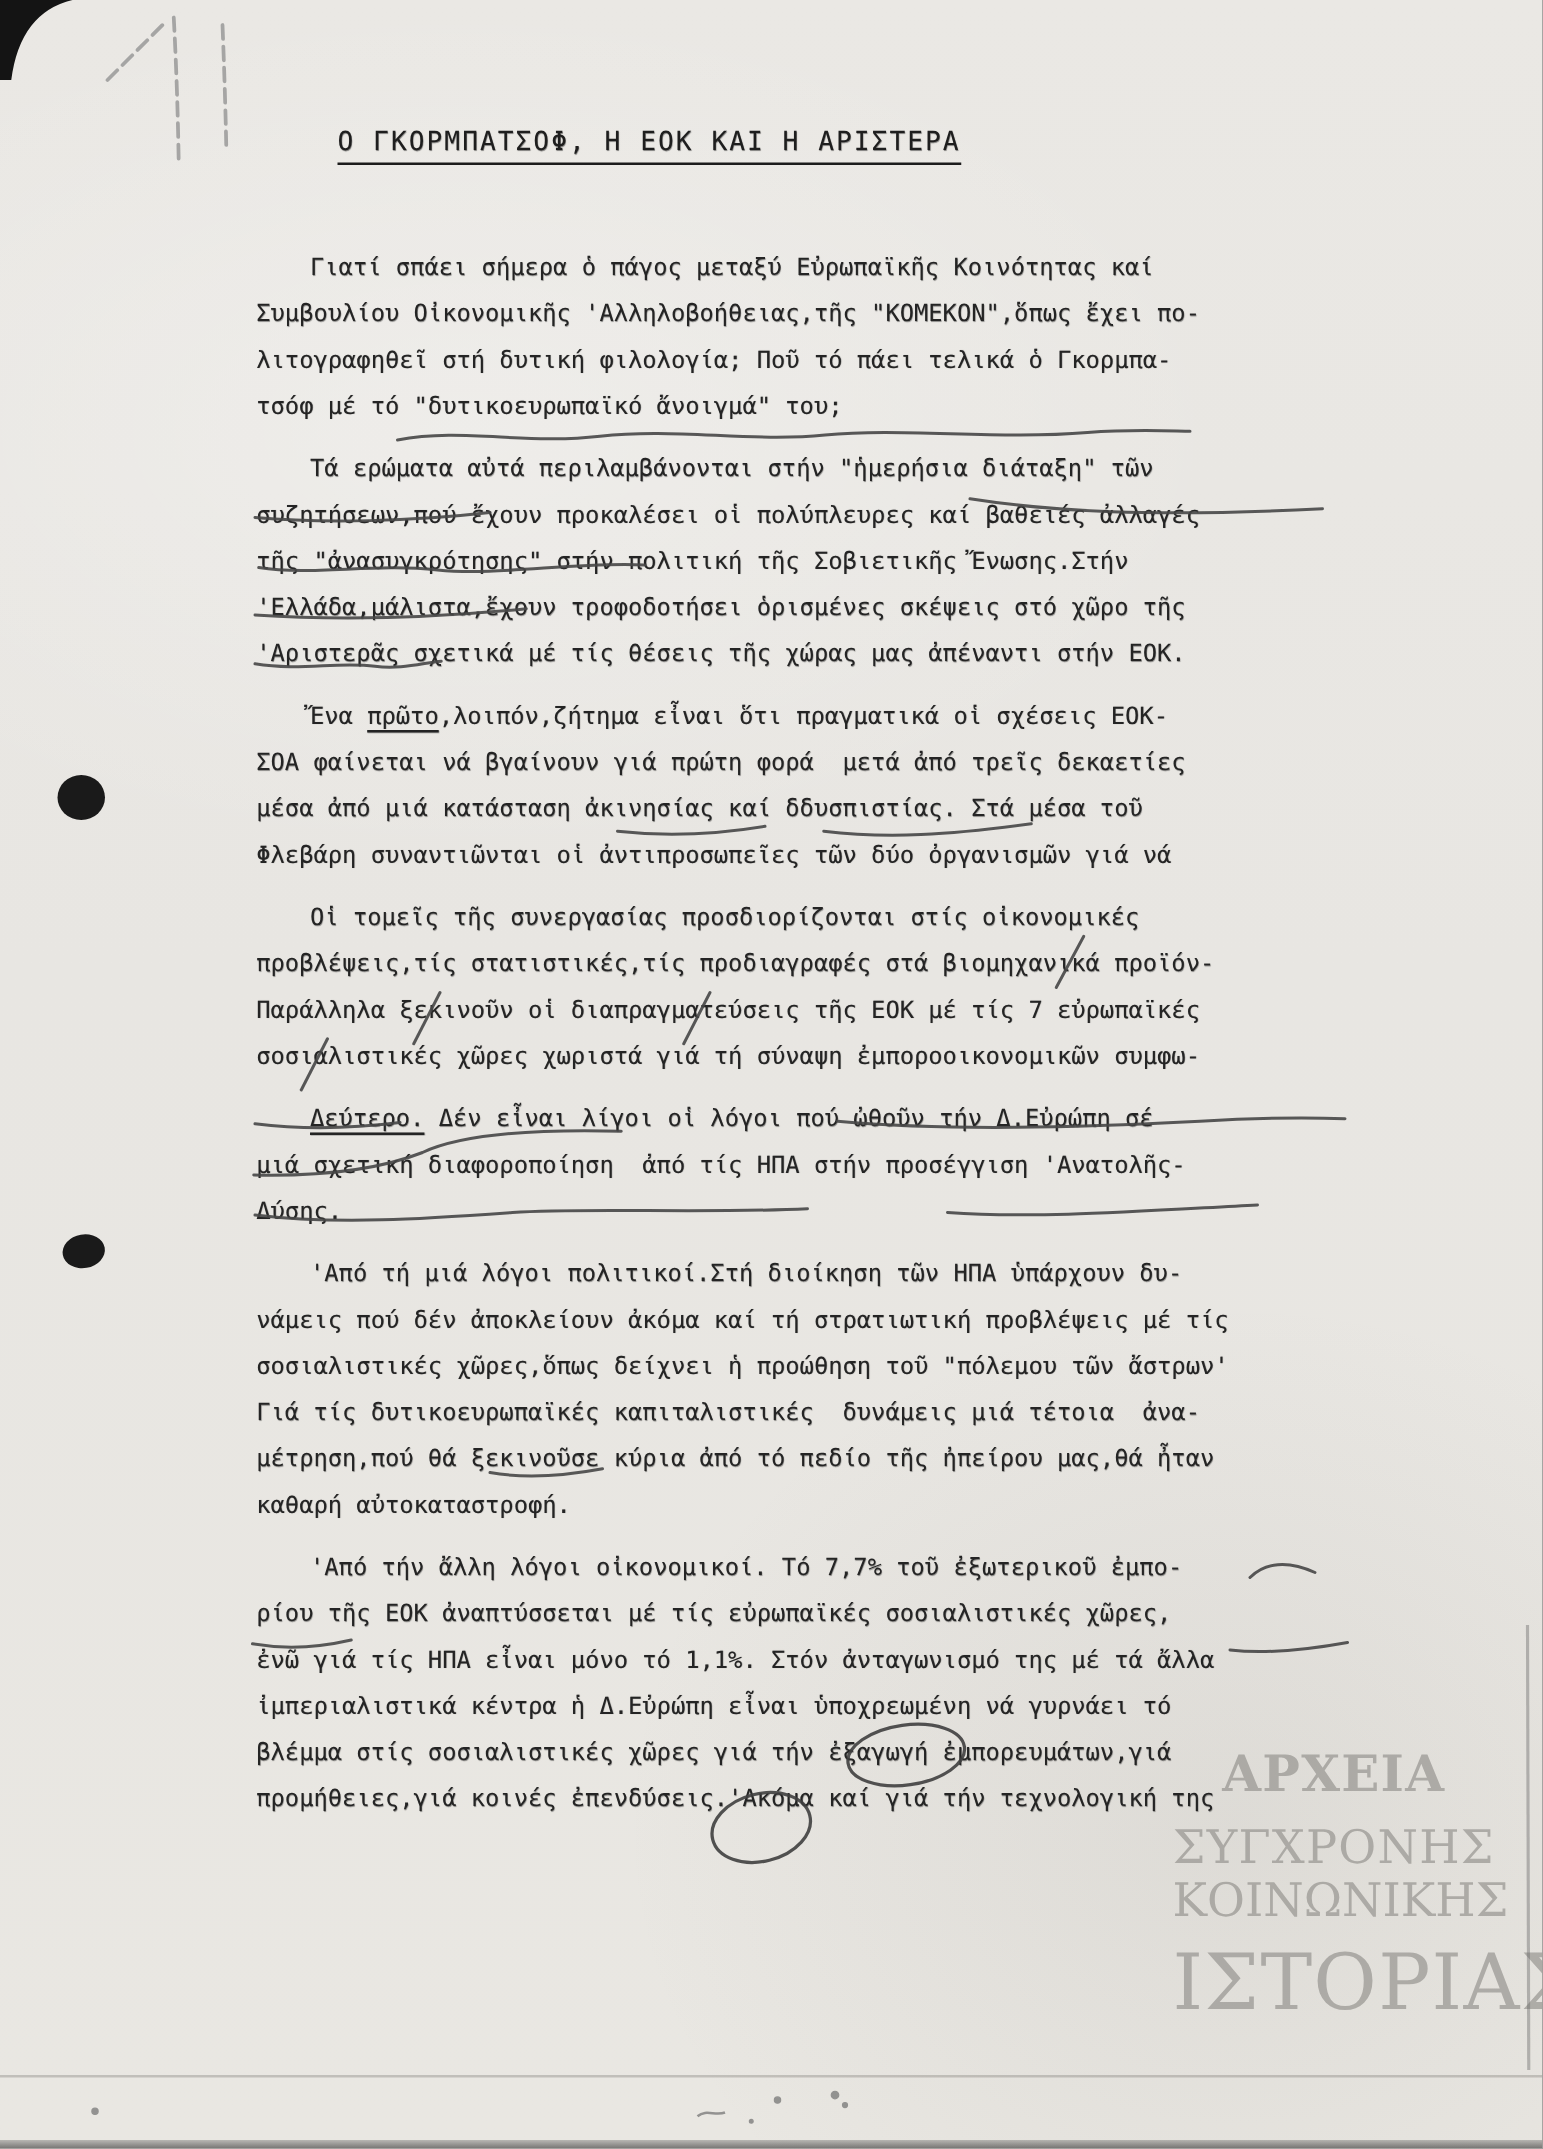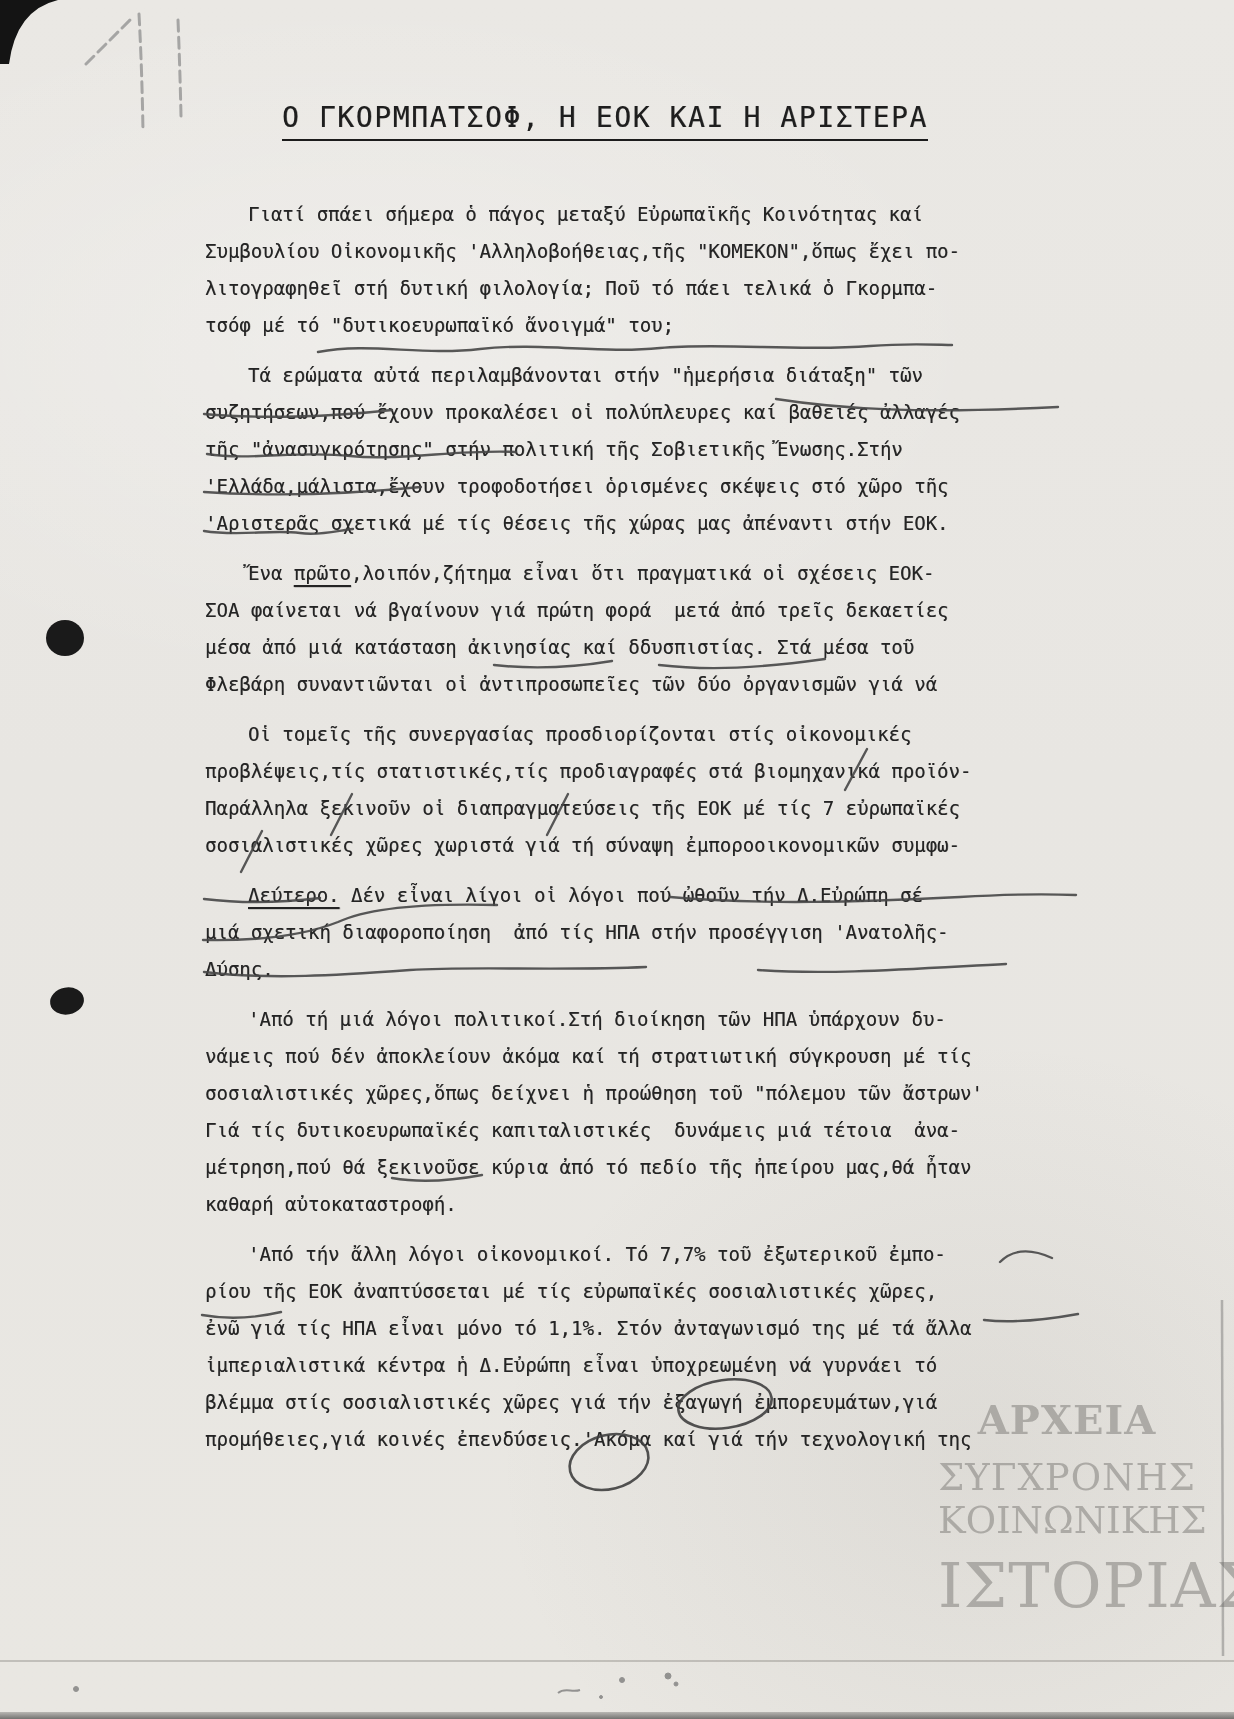--- a/index.html
+++ b/index.html
@@ -10,22 +10,22 @@
     background:#e9e7e3;
     background-image:
       radial-gradient(ellipse 900px 500px at 30% 20%, rgba(255,255,255,0.25), rgba(255,255,255,0) 70%),
       radial-gradient(ellipse 700px 600px at 80% 85%, rgba(120,115,108,0.10), rgba(120,115,108,0) 70%),
       linear-gradient(180deg,#eae8e4 0%,#e8e6e2 45%,#e9e7e2 100%);
     overflow:hidden;
     font-family:"DejaVu Sans Mono","DejaVu Sans",monospace;
     color:#242424;
   }
   .title{
-    position:absolute;left:282px;top:101px;
-    font-size:28px;letter-spacing:1.6px;white-space:pre;
+    position:absolute;left:270px;top:101px;
+    font-size:21px;letter-spacing:1.6px;white-space:pre;
     padding-bottom:5px;border-bottom:2.5px solid #1c1c1c;
     color:#1e1e1e;
     text-shadow:0.4px 0.4px 0.6px rgba(30,30,30,0.5);
   }
   .doc{position:absolute;left:205px;top:196px;width:920px;}
   .p{margin:0 0 13px 0;}
   .ln{
     height:37px;line-height:37px;font-size:19px;white-space:pre;
     text-shadow:0.4px 0.4px 0.6px rgba(30,30,30,0.45);
   }
@@ -95,21 +95,21 @@
     </div>
 
     <div class="p">
       <div class="ln ind"><span></span><span class="useg">Δεύτερο.</span><span> Δέν εἶναι λίγοι οἱ λόγοι πού ὠθοῦν τήν Δ.Εὐρώπη σέ</span></div>
       <div class="ln">μιά σχετική διαφοροποίηση  ἀπό τίς ΗΠΑ στήν προσέγγιση 'Ανατολῆς-</div>
       <div class="ln">Δύσης.</div>
     </div>
 
     <div class="p">
       <div class="ln ind">'Από τή μιά λόγοι πολιτικοί.Στή διοίκηση τῶν ΗΠΑ ὑπάρχουν δυ-</div>
-      <div class="ln">νάμεις πού δέν ἀποκλείουν ἀκόμα καί τή στρατιωτική σύγκρουση μέ τίς</div>
+      <div class="ln">νάμεις πού δέν ἀποκλείουν ἀκόμα καί τή στρατιωτική προβλέψεις μέ τίς</div>
       <div class="ln">σοσιαλιστικές χῶρες,ὅπως δείχνει ἡ προώθηση τοῦ "πόλεμου τῶν ἄστρων'</div>
       <div class="ln">Γιά τίς δυτικοευρωπαϊκές καπιταλιστικές  δυνάμεις μιά τέτοια  ἀνα-</div>
       <div class="ln">μέτρηση,πού θά ξεκινοῦσε κύρια ἀπό τό πεδίο τῆς ἠπείρου μας,θά ἦταν</div>
       <div class="ln">καθαρή αὐτοκαταστροφή.</div>
     </div>
 
     <div class="p">
       <div class="ln ind">'Από τήν ἄλλη λόγοι οἰκονομικοί. Τό 7,7% τοῦ ἐξωτερικοῦ ἐμπο-</div>
       <div class="ln">ρίου τῆς ΕΟΚ ἀναπτύσσεται μέ τίς εὐρωπαϊκές σοσιαλιστικές χῶρες,</div>
       <div class="ln">ἐνῶ γιά τίς ΗΠΑ εἶναι μόνο τό 1,1%. Στόν ἀνταγωνισμό της μέ τά ἄλλα</div>

